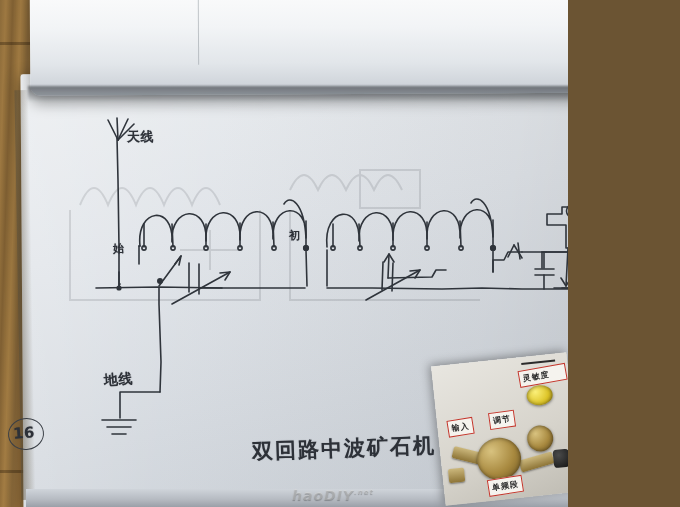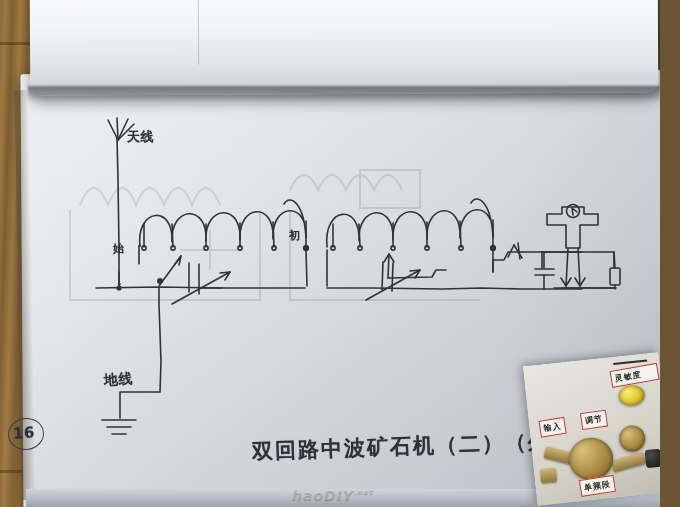--- a/index.html
+++ b/index.html
@@ -2,21 +2,21 @@
 <html><head>
 <meta charset="utf-8">
 <style>
   html,body{margin:0;padding:0;}
   body{
     width:680px;height:507px;overflow:hidden;
     font-family:"DejaVu Sans","Liberation Sans",sans-serif;
     background:#6b5433;
     position:relative;
   }
-  #stage{position:absolute;inset:0;width:660px;height:507px;overflow:hidden;}
+  #stage{position:absolute;inset:0;width:568px;height:507px;overflow:hidden;}
 
   
   .wood{
     position:absolute;inset:0;
     background:
       repeating-linear-gradient(92deg,
         #8a6a3c 0px,#9b7844 6px,#7e5f34 13px,#a07c46 21px,#86673b 29px,#936f3e 38px);
     filter:saturate(1.05);
   }
   .wood-dark-tr{

